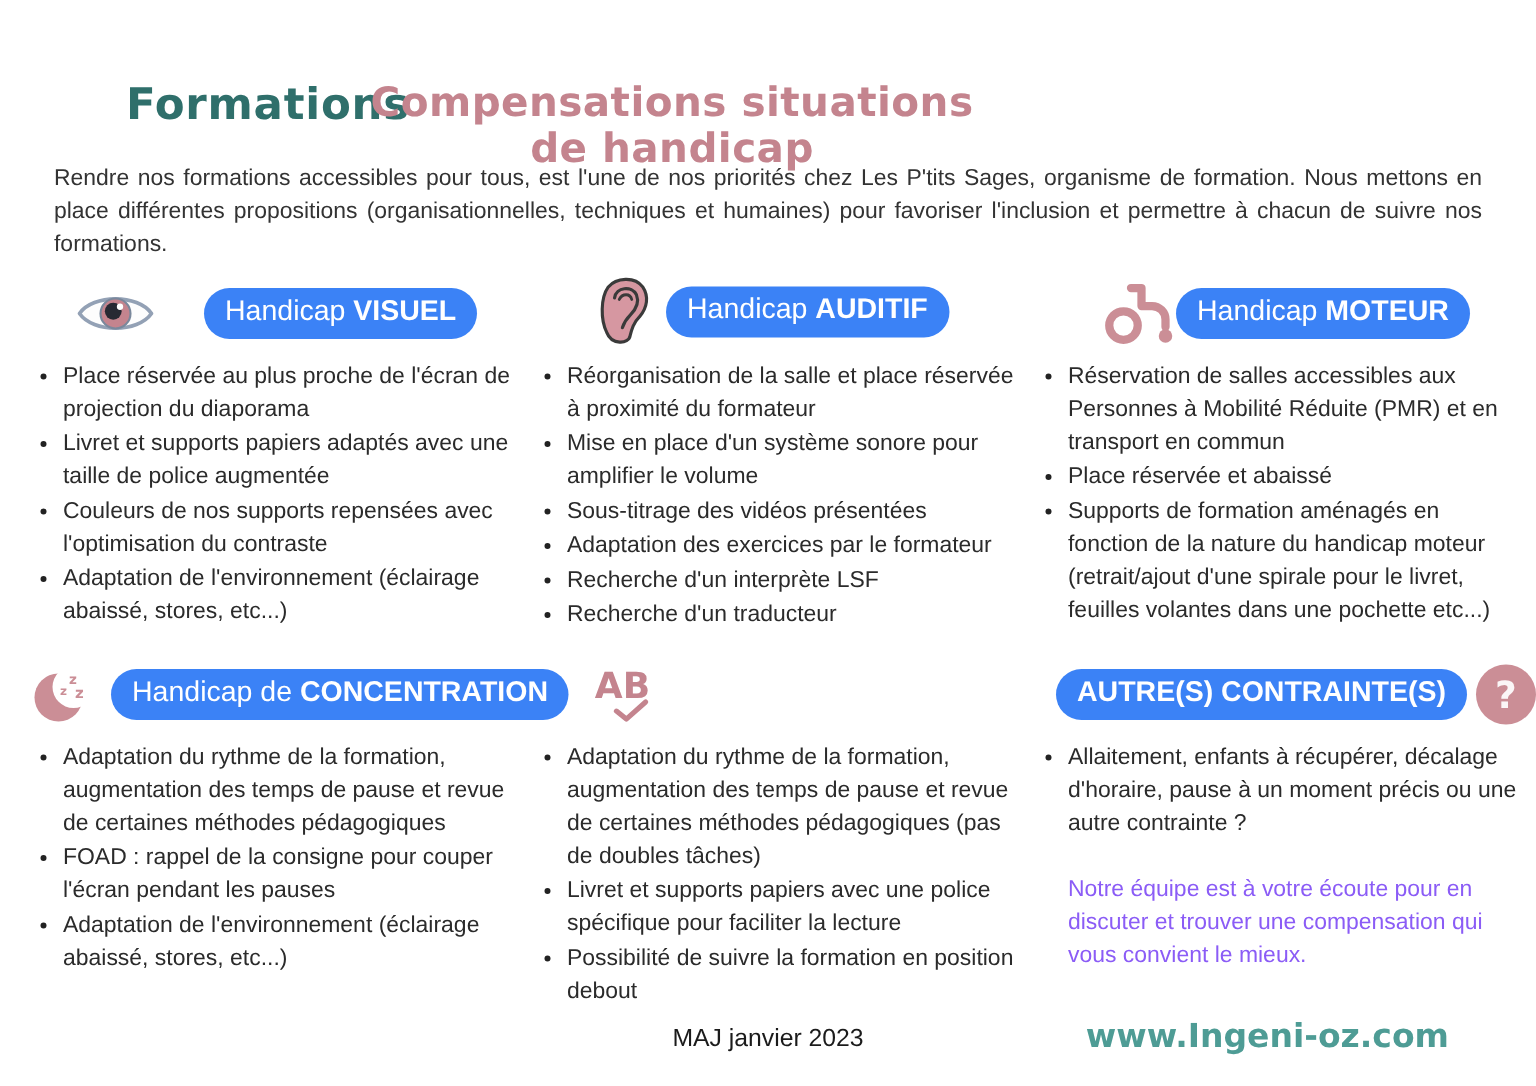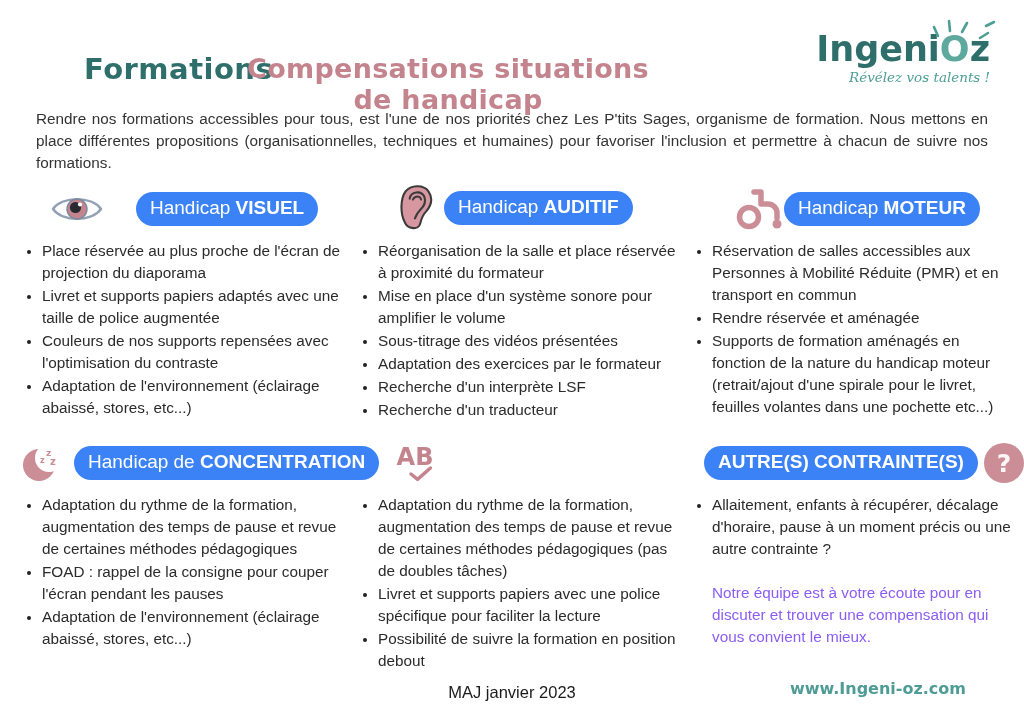--- a/index.html
+++ b/index.html
@@ -52,44 +52,31 @@
   .ab-wrap svg{margin-top:-2px;margin-left:12px;transform:rotate(-6deg);}
 
   
   .q-circle{width:40px;height:40px;border-radius:50%;background:#CB8E96;display:flex;
             align-items:center;justify-content:center;color:rgba(255,255,255,.92);
             font-size:25px;font-weight:700;font-family:"DejaVu Sans",sans-serif;}
 
   
   .footer-date{position:absolute;left:0;top:683px;width:100%;text-align:center;
                font-size:16.5px;color:#1b1b1b;}
-  .footer-site{position:absolute;right:58px;top:679px;font-size:16px;font-weight:700;
+  .footer-site{position:absolute;right:58px;top:679px;font-size:22px;font-weight:700;
                color:#4E9C95;font-family:"DejaVu Sans",sans-serif;}
 </style>
 </head>
 <body>
 
 <div class="page">
 
   <div class="page-label">Formations</div>
   <div class="doc-title">Compensations situations de handicap</div>
 
-  <div class="logo">
-    <svg class="sparkles" width="78" height="26" viewBox="0 0 78 26">
-      <g stroke="#4E9E96" stroke-width="2.6" stroke-linecap="round" fill="none">
-        <path d="M18 22 L14 13"></path>
-        <path d="M30 17 L29 7"></path>
-        <path d="M42 18 L47 9"></path>
-        <path d="M60 24 L68 19"></path>
-        <path d="M66 12 L74 8"></path>
-      </g>
-    </svg>
-    <div class="logo-line"><span>Ingeni</span><span class="logo-o">O</span><span>z</span></div>
-    <div class="logo-tagline">Révélez vos talents !</div>
-  </div>
 
   <p class="intro">Rendre nos formations accessibles pour tous, est l'une de nos priorités chez Les P'tits Sages, organisme de formation. Nous mettons en place différentes propositions (organisationnelles, techniques et humaines) pour favoriser l'inclusion et permettre à chacun de suivre nos formations.</p>
 
   <section class="card" style="left:22px;top:186px;width:322px;">
     <div class="sec-head head-visuel">
       <span class="icon-box">
         <svg width="54" height="34" viewBox="0 0 54 34">
           <path d="M3 17 C12 4 42 4 51 17 C42 30 12 30 3 17 Z" fill="#fdfdfd" stroke="#93A1B5" stroke-width="2.5" stroke-linejoin="round"></path>
           <circle cx="27" cy="17" r="10" fill="#C4848E" stroke="#7a889c" stroke-width="1.4"></circle>
           <circle cx="25.5" cy="15.5" r="5.6" fill="#272933"></circle>
@@ -133,21 +120,21 @@
         <svg width="50" height="42" viewBox="0 0 50 42">
           <circle cx="15" cy="29" r="9.5" fill="none" stroke="#CB8E96" stroke-width="5.5"></circle>
           <path d="M20 4 L27 4 L27 16 L34 16 A9 9 0 0 1 43 25 L43 30" fill="none" stroke="#CB8E96" stroke-width="5.5" stroke-linecap="round" stroke-linejoin="round"></path>
           <circle cx="43" cy="36" r="4.5" fill="#CB8E96"></circle>
         </svg>
       </span>
       <div class="badge"><span>Handicap </span><b>MOTEUR</b></div>
     </div>
     <ul class="items">
       <li>Réservation de salles accessibles aux Personnes à Mobilité Réduite (PMR) et en transport en commun</li>
-      <li>Rendre réservée et aménagée</li>
+      <li>Place réservée et abaissé</li>
       <li>Supports de formation aménagés en fonction de la nature du handicap moteur (retrait/ajout d'une spirale pour le livret, feuilles volantes dans une pochette etc...)</li>
     </ul>
   </section>
 
   <section class="card" style="left:22px;top:440px;width:322px;">
     <div class="sec-head head-concentration">
       <span class="icon-box">
         <svg width="44" height="44" viewBox="0 0 44 44">
           <circle cx="17" cy="24" r="16" fill="#CB8E96"></circle>
           <circle cx="27" cy="17" r="14" fill="#ffffff"></circle>

